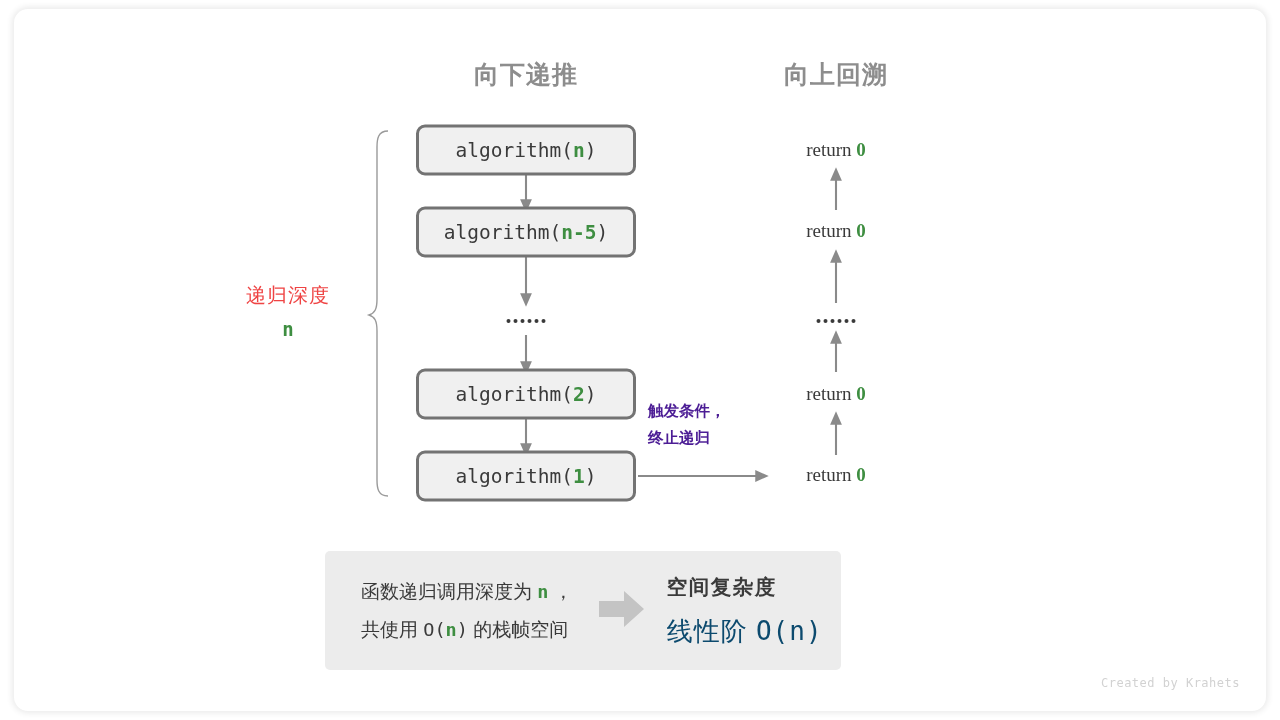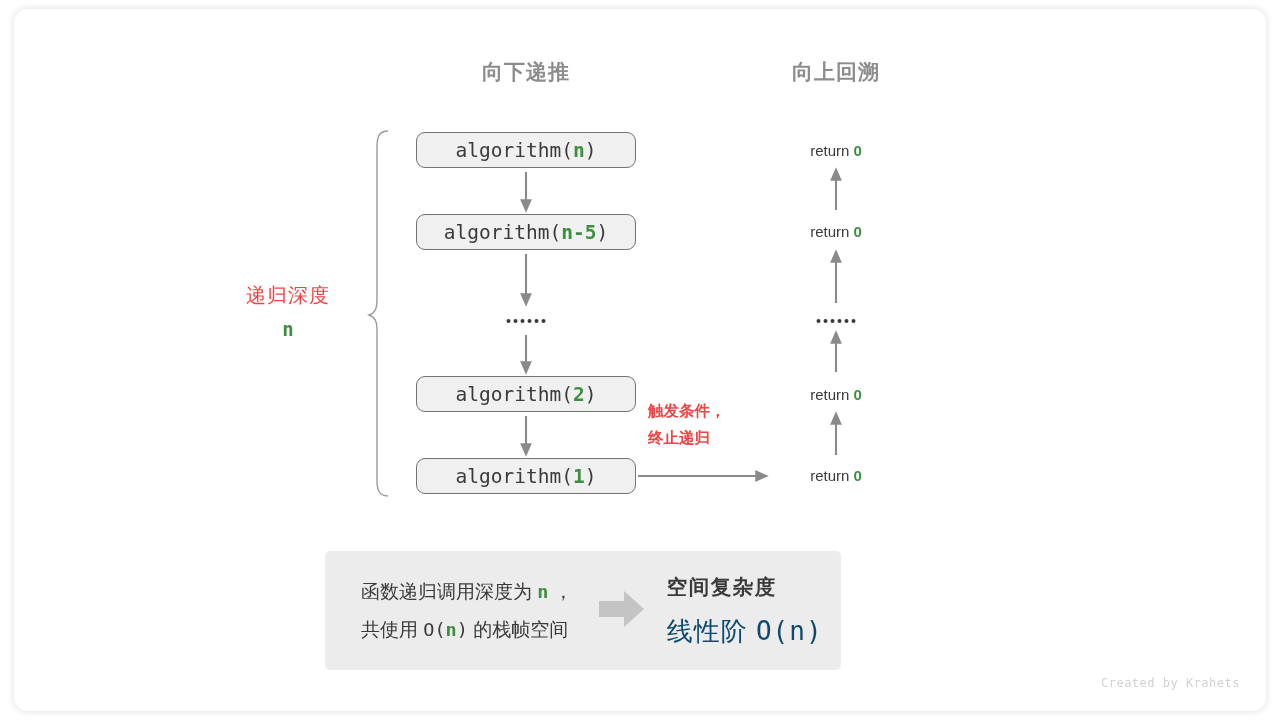--- a/index.html
+++ b/index.html
@@ -26,56 +26,56 @@
   #stage {
     position: absolute;
     left: 0; top: 0;
     width: 1280px;
     height: 720px;
   }
 
   
   .col-header {
     position: absolute;
-    font-size: 21px;
+    font-size: 25px;
     font-weight: bold;
     color: #8d8d8d;
     letter-spacing: 1px;
     white-space: nowrap;
     transform: translateX(-50%);
   }
 
   
   .callbox {
     position: absolute;
     transform: translate(-50%, -50%);
     background: #f0f0f0;
-    border: 1px solid #737373;
+    border: 3px solid #737373;
     border-radius: 9px;
-    height: 36px;
+    height: 51px;
     width: 220px;
     display: flex;
     align-items: center;
     justify-content: center;
     font-family: "DejaVu Sans Mono", "Liberation Mono", monospace;
     font-size: 19.5px;
     color: #3a3a3a;
     box-sizing: border-box;
   }
   .callbox .arg {
     color: #3e8e41;
     font-weight: bold;
   }
 
   
   .retlabel {
     position: absolute;
     transform: translate(-50%, -50%);
-    font-family: Liberation Sans, sans-serif;
-    font-size: 15px;
+    font-family: Liberation Serif, serif;
+    font-size: 19px;
     color: #3a3a3a;
     white-space: nowrap;
   }
   .retlabel .zero {
     color: #3e8e41;
     font-weight: bold;
   }
 
   
   .dots {
@@ -121,21 +121,21 @@
     font-size: 19px;
     font-weight: bold;
     color: #3e8e41;
   }
 
   
   .note {
     position: absolute;
     font-size: 15.5px;
     font-weight: bold;
-    color: #ef4444;
+    color: #4c1d95;
     line-height: 1.75;
     white-space: nowrap;
   }
 
   
   #summary {
     position: absolute;
     left: 325px;
     top: 551px;
     width: 516px;

